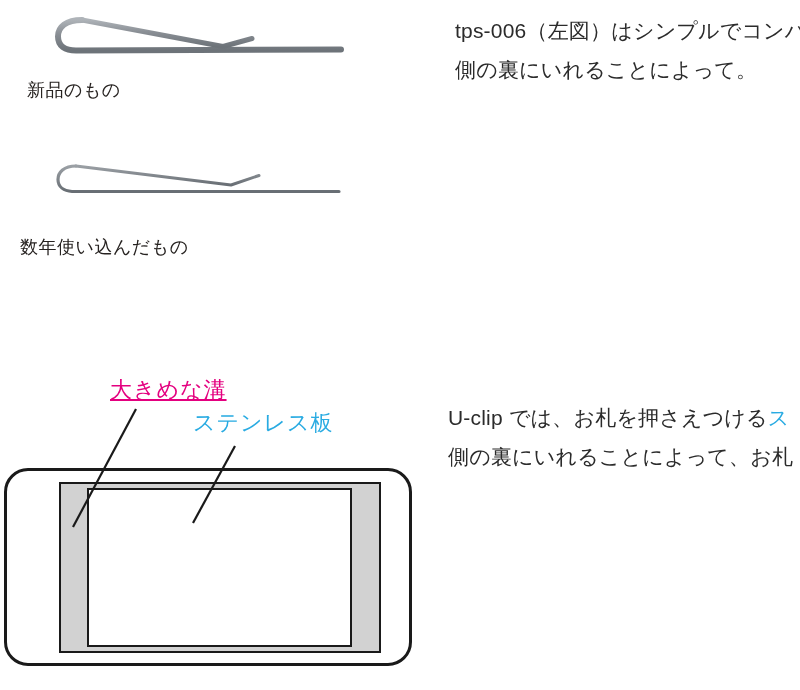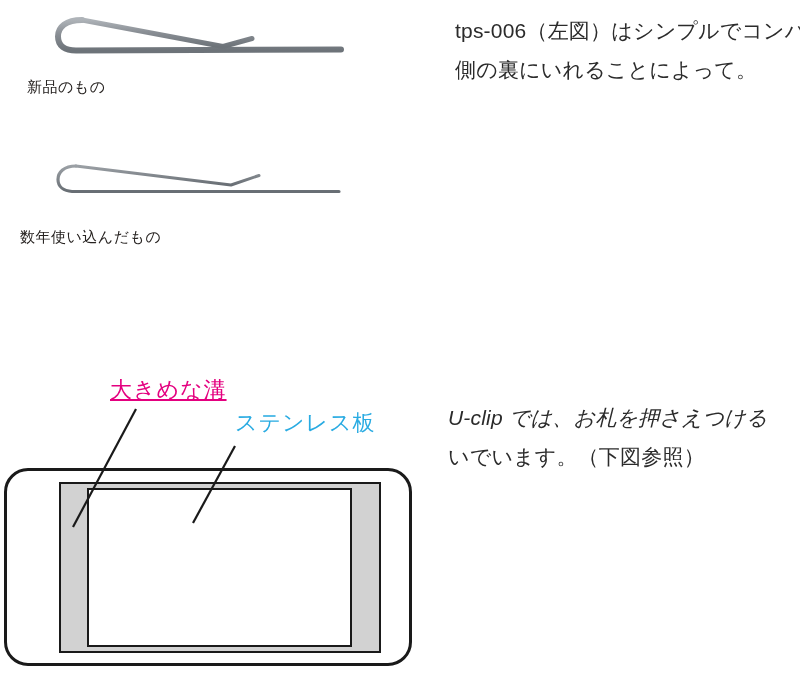--- a/index.html
+++ b/index.html
@@ -2,30 +2,30 @@
 <html style="--magenta: #e4007f; --cyan: #29abe2; --text: #2b2b2b; --line: #1a1a1a; --groove-gray: #d2d2d2; --metal-light: #a9aeb3; --metal-dark: #6f757b;"><head>
 <meta charset="utf-8">
 <style>
   html,body{margin:0;padding:0;background:#ffffff;}
   .page{
     position:relative;width:800px;height:690px;background:#fff;overflow:hidden;
     font-family:"Liberation Sans","DejaVu Sans",sans-serif;
   }
   .abs{position:absolute;}
   .caption{
-    font-size:15px;color:#262220;letter-spacing:0.5px;white-space:nowrap;
+    font-size:18px;color:#262220;letter-spacing:0.5px;white-space:nowrap;
   }
   .para{
     font-size:21px;line-height:38.5px;color:var(--text,#2b2b2b);
     letter-spacing:0.2px;
   }
   .para .pline{white-space:nowrap;}
-  .c-cyan{color:var(--cyan,#29abe2);margin-left:42px;}
+  .c-cyan{color:var(--cyan,#29abe2);}
   .c-magenta{color:var(--magenta,#e4007f);text-decoration:underline;}
-  .c-text{color:var(--text,#2b2b2b);font-style:italic;}
+  .c-text{color:var(--text,#2b2b2b);}
   
   .outer-rect{
     left:4px;top:468px;width:408px;height:198px;
     border:3px solid var(--line,#1a1a1a);border-radius:24px;background:#fff;
     box-sizing:border-box;
   }
   .groove-rect{
     left:59px;top:482px;width:322px;height:171px;
     background:var(--groove-gray,#d2d2d2);
     border:2.5px solid var(--line,#1a1a1a);box-sizing:border-box;
@@ -58,21 +58,21 @@
   <svg class="abs" style="left:55px;top:157px;" width="292" height="48" viewBox="0 0 292 48">
     <defs>
       <linearGradient id="metal2" x1="0" y1="0" x2="0" y2="1">
         <stop offset="0" stop-color="#9ba0a5"></stop>
         <stop offset="1" stop-color="#686e74"></stop>
       </linearGradient>
     </defs>
     <path d="M21,9 C9,9 3,15 3,22.5 C3,30 9,34 17,34.5 L284,34.5" fill="none" stroke="url(#metal2)" stroke-width="3.2" stroke-linecap="round"></path>
     <path d="M21,9 L176,28 L204,18.5" fill="none" stroke="url(#metal2)" stroke-width="3" stroke-linecap="round" stroke-linejoin="round"></path>
   </svg>
-  <div class="abs caption" style="left:20px;top:228px;">数年使い込んだもの</div>
+  <div class="abs caption" style="left:20px;top:235px;">数年使い込んだもの</div>
 
   <div class="abs para" style="left:448px;top:12px;width:352px;margin-left:7px;">
     <div class="pline">tps-006（左図）はシンプルでコンパ</div>
     <div class="pline">側の裏にいれることによって。</div>
   </div>
 
   <div class="abs outer-rect"></div>
   <div class="abs groove-rect"></div>
   <div class="abs plate-rect"></div>
 
@@ -81,16 +81,16 @@
     <line x1="235" y1="446" x2="193" y2="523" stroke="#1a1a1a" stroke-width="2.2"></line>
   </svg>
 
   <div class="abs diag-label c-magenta" style="left:110px;top:375px;">大きめな溝</div>
   <div class="abs diag-label c-cyan" style="left:193px;top:408px;">ステンレス板</div>
 
   <div class="abs para" style="left:448px;top:399px;width:352px;">
     <div class="pline">
       <span class="c-text">U-clip では、お札を押さえつける</span><span class="c-cyan">ス</span>
     </div>
-    <div class="pline">いでいます。（下図参照）</div>
+    <div class="pline">側の裏にいれることによって、お札</div>
   </div>
 
 </div>
 
 </body></html>

